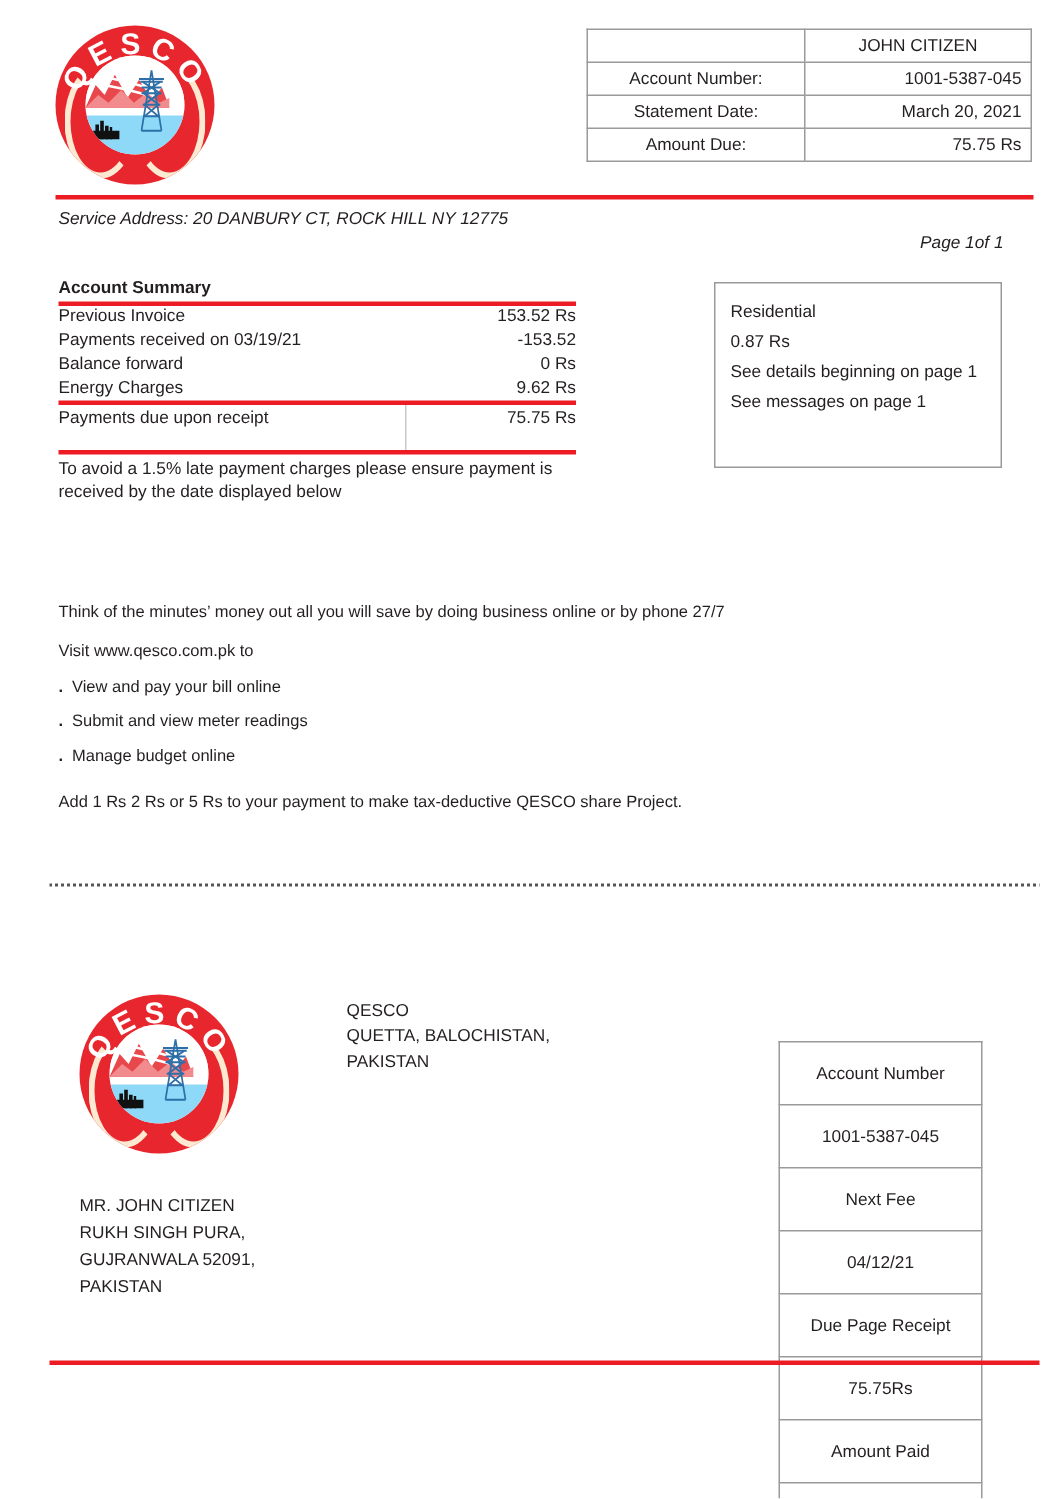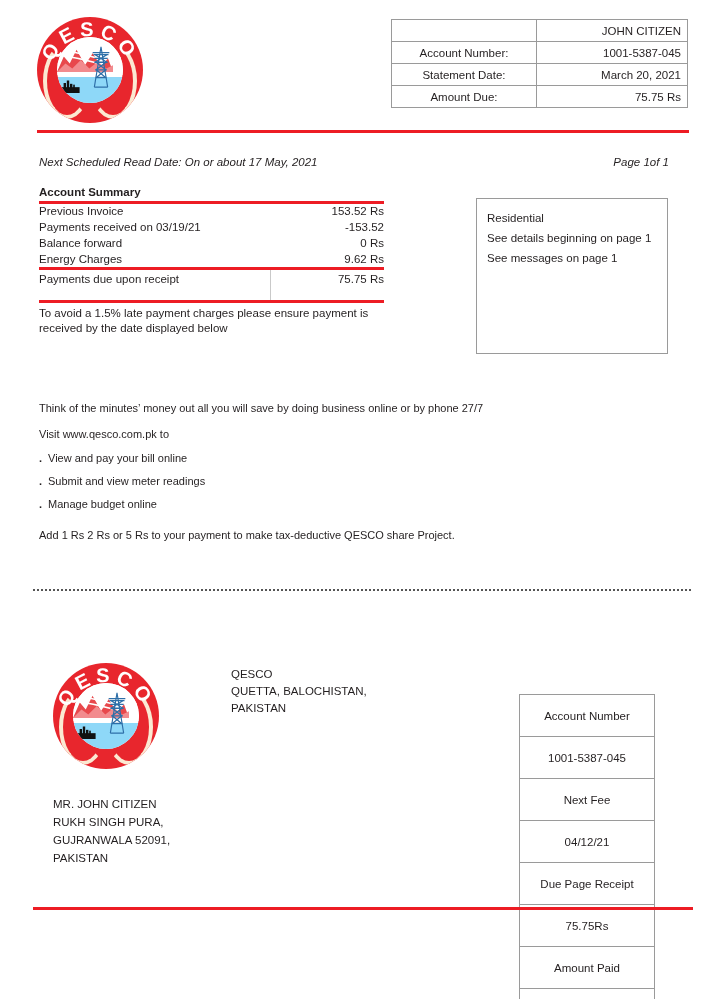--- a/index.html
+++ b/index.html
@@ -75,21 +75,21 @@
     border-collapse: collapse;
     font-size: 11.5px;
   }
   .header-table td {
     border: 1px solid #9a9a9a;
     padding: 3px 6px;
     height: 15px;
   }
   .header-table td.label { width: 132px; text-align: center; }
   .header-table td.value { width: 138px; text-align: right; }
-  .header-table td.name  { text-align: right; }
+  .header-table td.name  { text-align: center; }
   .header-table td.blank { border-right: 1px solid #9a9a9a; }
 
   
   .svc-line {
     font-size: 11.5px;
     font-style: italic;
     line-height: 16px;
   }
 
   
@@ -239,21 +239,21 @@
     </tr>
     <tr>
       <td class="label">Amount Due:</td>
       <td class="value">75.75 Rs</td>
     </tr>
   </tbody>
     </table>
 
   <div class="red-rule" style="left:37px; top:130px; width:652px;"></div>
 
-  <div class="svc-line abs" style="left:39px; top:154px;">Next Scheduled Read Date: On or about 17 May, 2021</div>
+  <div class="svc-line abs" style="left:39px; top:138px;">Service Address: 20 DANBURY CT, ROCK HILL NY 12775</div>
   <div class="svc-line abs" style="right:37px; top:154px;">Page 1of 1</div>
 
   <div class="acct-title abs" style="left:39px; top:186px;">Account Summary</div>
   <div class="red-rule" style="left:39px; top:201px; width:345px;"></div>
 
   <div class="summary-row" style="left:39px; top:204px;">
     <span class="lbl">Previous Invoice</span>
     <span class="amt">153.52 Rs</span>
   </div>
   <div class="summary-row" style="left:39px; top:220px;">
@@ -272,22 +272,23 @@
   <div class="red-rule" style="left:39px; top:267px; width:345px;"></div>
 
   <div class="summary-row" style="left:39px; top:272px;">
     <span class="lbl">Payments due upon receipt</span>
     <span class="amt">75.75 Rs</span>
   </div>
   <div class="summary-divider" style="left:270px; top:270px; height:31px;"></div>
 
   <div class="red-rule" style="left:39px; top:300px; width:345px;"></div>
 
-  <div class="info-box" style="left:476px; top:198px; width:192px; height:156px;">
+  <div class="info-box" style="left:476px; top:188px; width:192px; height:124px;">
     <div>Residential</div>
+    <div>0.87 Rs</div>
     <div>See details beginning on page 1</div>
     <div>See messages on page 1</div>
   </div>
 
   <div class="notice" style="left:39px; top:306px;">To avoid a 1.5% late payment charges please ensure payment is</div>
   <div class="notice" style="left:39px; top:321px;">received by the date displayed below</div>
 
   <div class="body-line" style="left:39px; top:401px;">Think of the minutes’ money out all you will save by doing business online or by phone 27/7</div>
   <div class="body-line" style="left:39px; top:427px;">Visit www.qesco.com.pk to</div>
 

